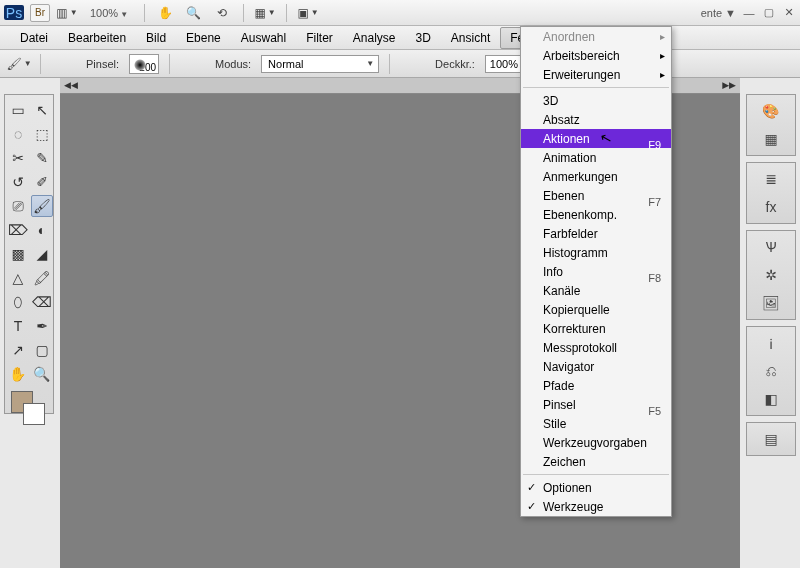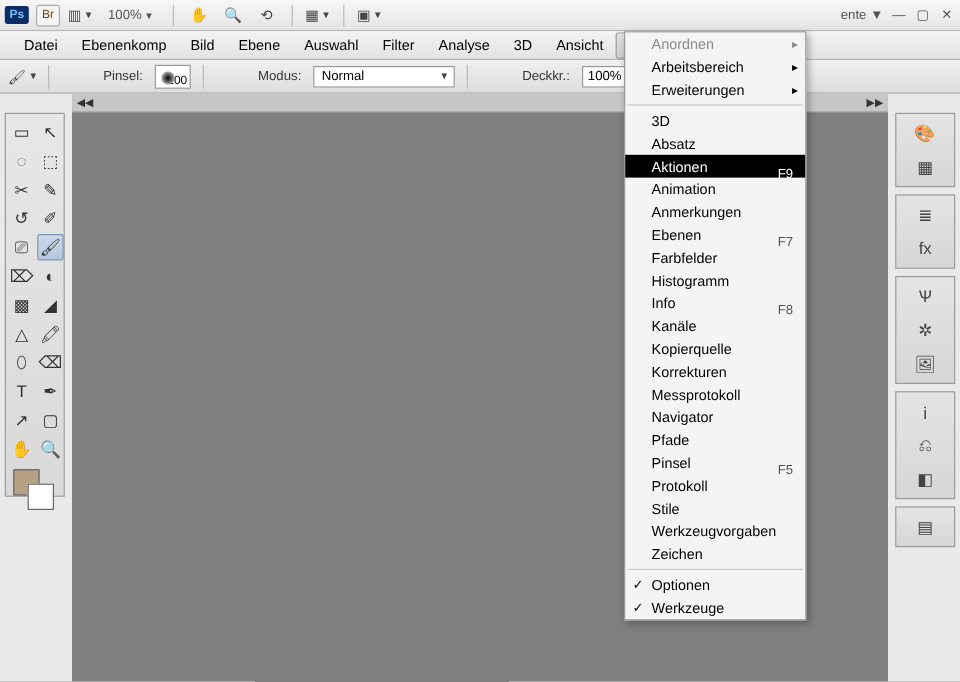--- a/index.html
+++ b/index.html
@@ -1,20 +1,20 @@
 <!DOCTYPE html>
 <html><head>
 <meta charset="utf-8">
 <style>
   * { box-sizing: border-box; margin: 0; padding: 0; font-family: Tahoma, Arial, sans-serif; }
   body { width: 800px; height: 568px; background: #e9e9e9; overflow: hidden; position: relative; }
 
   
   .appbar { height: 26px; background: linear-gradient(#f7f7f7,#e4e4e4); border-bottom:1px solid #b5b5b5; display:flex; align-items:center; padding:0 4px; gap:6px; font-size:11px; }
-  .logo { width:20px; height:15px; background:#0c2d63; color:#7ac0ff; font-weight:bold; font-size:10px; display:flex; align-items:center; justify-content:center; border-radius:2px; }
+  .logo { width:20px; height:15px; background:#0c2d63; color:#7ac0ff; font-weight:normal; font-size:14px; display:flex; align-items:center; justify-content:center; border-radius:2px; }
   .logo2 { width:20px; height:18px; background:#f5f5f5; color:#6c4a13; font-weight:normal; font-size:10px; display:flex; align-items:center; justify-content:center; border:1px solid #aaa; border-radius:2px; }
   .icon-btn { width:22px; height:20px; display:flex; align-items:center; justify-content:center; font-size:12px; color:#444; }
   .drop { font-size:8px; margin-left:2px; }
   .zoom { font-size:11px; color:#555; margin:0 6px; }
   .sep { width:1px; height:18px; background:#b9b9b9; margin:0 4px; }
   .appbar .right { margin-left:auto; display:flex; align-items:center; gap:6px; color:#555; }
   .winctl { width:14px; height:14px; display:flex; align-items:center; justify-content:center; font-size:11px; color:#555; }
 
   
   .menubar { height:24px; background:linear-gradient(#f3f3f3,#e3e3e3); border-bottom:1px solid #b5b5b5; display:flex; align-items:center; padding:0 10px; gap:0; font-size:12px; }
@@ -48,21 +48,21 @@
   
   .rpanel { position:absolute; top:94px; right:4px; width:50px; display:flex; flex-direction:column; gap:6px; }
   .rgrp { background:linear-gradient(#e4e4e4,#d6d6d6); border:1px solid #9a9a9a; padding:4px 2px; display:flex; flex-direction:column; gap:4px; align-items:center; }
   .rtool { width:24px; height:24px; display:flex; align-items:center; justify-content:center; font-size:14px; color:#444; }
 
   
   .dropdown { position:absolute; top:26px; left:520px; width:152px; background:#f4f4f4; border:1px solid #9a9a9a; box-shadow:2px 2px 6px rgba(0,0,0,0.3); font-size:12px; z-index:100; }
   .dd-item { display:flex; align-items:center; justify-content:space-between; height:19px; padding:0 10px 0 22px; position:relative; }
   .dd-item .sc { color:#555; font-size:11px;margin-top:12px; }
   .dd-item.sub::after { content:"▸"; position:absolute; right:6px; font-size:10px; }
-  .dd-item.hl { background:#000000; color:#fff; }
+  .dd-item.hl { background:#6d28d9; color:#fff; }
   .dd-item.hl .sc { color:#fff; }
   .dd-item.gray { color:#8a8a8a; }
   .dd-sep { height:1px; background:#c7c7c7; margin:3px 2px; }
   .dd-item .chk { position:absolute; left:6px; font-size:11px; }
 
   .cursor { position:absolute; top:130px; left:600px; font-size:14px; color:#000; z-index:200; pointer-events:none; transform:rotate(-15deg); }
 </style>
 </head>
 <body>
 
@@ -82,21 +82,21 @@
   <div class="right">
     <span>ente ▼</span>
     <div class="winctl">—</div>
     <div class="winctl">▢</div>
     <div class="winctl">✕</div>
   </div>
 </div>
 
 <div class="menubar">
   <div class="menuitem">Datei</div>
-  <div class="menuitem">Ebenenkomp</div>
+  <div class="menuitem">Bearbeiten</div>
   <div class="menuitem">Bild</div>
   <div class="menuitem">Ebene</div>
   <div class="menuitem">Auswahl</div>
   <div class="menuitem">Filter</div>
   <div class="menuitem">Analyse</div>
   <div class="menuitem">3D</div>
   <div class="menuitem">Ansicht</div>
   <div class="menuitem open">Fenster</div>
 </div>
 
@@ -211,20 +211,23 @@
       <span>Animation</span>
     </div>
     <div class="dd-item">
       <span>Anmerkungen</span>
     </div>
     <div class="dd-item">
       <span>Ebenen</span>
       <span class="sc">F7</span>
     </div>
     <div class="dd-item">
+      <span>Ebenenkomp.</span>
+    </div>
+    <div class="dd-item">
       <span>Farbfelder</span>
     </div>
     <div class="dd-item">
       <span>Histogramm</span>
     </div>
     <div class="dd-item">
       <span>Info</span>
       <span class="sc">F8</span>
     </div>
     <div class="dd-item">
@@ -243,23 +246,20 @@
       <span>Navigator</span>
     </div>
     <div class="dd-item">
       <span>Pfade</span>
     </div>
     <div class="dd-item">
       <span>Pinsel</span>
       <span class="sc">F5</span>
     </div>
     <div class="dd-item">
-      <span>Protokoll</span>
-    </div>
-    <div class="dd-item">
       <span>Stile</span>
     </div>
     <div class="dd-item">
       <span>Werkzeugvorgaben</span>
     </div>
     <div class="dd-item">
       <span>Zeichen</span>
     </div>
     <div class="dd-sep"></div>
     <div class="dd-item">

